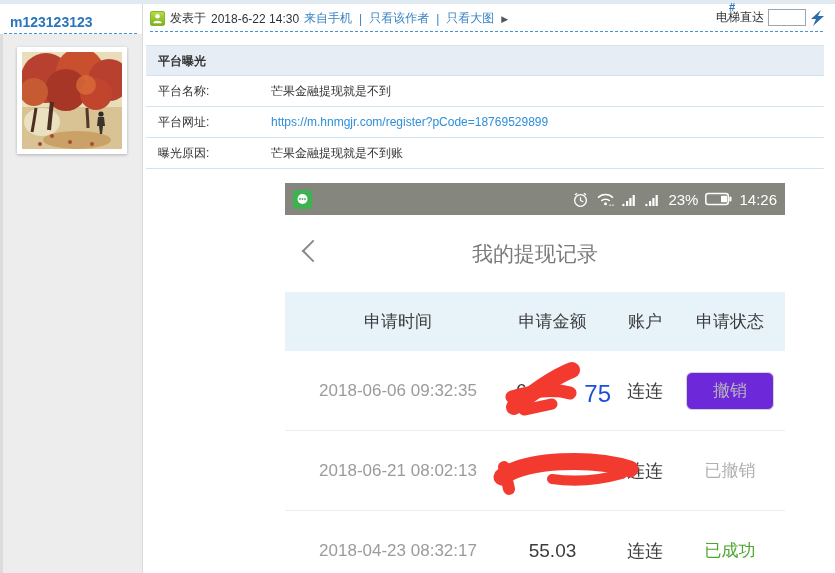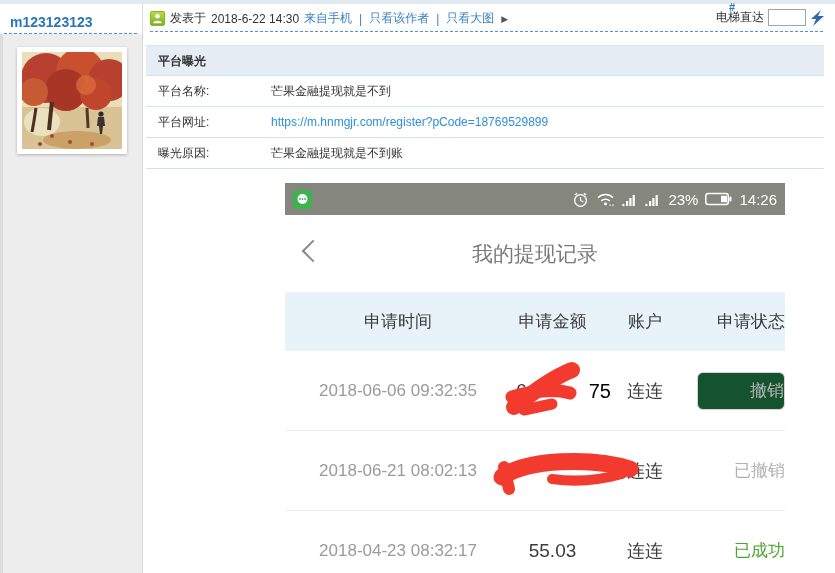--- a/index.html
+++ b/index.html
@@ -41,33 +41,33 @@
   .statusbar { height:32px; background:#85867d; display:flex; align-items:center; padding:0 8px; color:#fff; }
   .sb-right { margin-left:auto; display:flex; align-items:center; gap:7px; font-size:15px; }
   .appicon { width:19px; height:19px; border-radius:4px; background:#3cb250; display:flex; align-items:center; justify-content:center; }
   .navbar { height:77px; position:relative; background:#fff; }
   .back-chevron { position:absolute; left:20px; top:28px; width:16px; height:16px; border-left:2px solid #8a8a8a; border-bottom:2px solid #8a8a8a; transform:rotate(45deg); cursor:pointer; }
   .nav-title { text-align:center; line-height:77px; font-size:21px; color:#7a7a7a; }
   .ptable-head { height:59px; background:#e7f2f9; display:flex; align-items:center; font-size:17px; color:#3c3c3c; }
   .col-time { width:205px; text-align:center;padding-left:21px; }
   .col-amt  { width:125px; text-align:center; position:relative; }
   .col-acct { width:60px;  text-align:center; }
-  .col-stat { width:110px; text-align:right;font-family:Liberation Serif, serif; }
+  .col-stat { width:110px; text-align:center;font-family:Liberation Serif, serif; }
   .prow { height:80px; display:flex; align-items:center; border-bottom:1px solid #ededed; }
   .t-gray { color:#9b9b9b; font-size:17px; }
   .t-dark { color:#3c3c3c; font-size:18px; }
   .amt-txt { color:#3c3c3c; font-size:19px; }
-  .cancel-btn { display:inline-block; width:88px; height:38px; line-height:36px; border:1px solid #d4d4d4; border-radius:6px; color:#b8b8b8; font-size:17px; background:#14532d; cursor:pointer; }
+  .cancel-btn { display:inline-block; width:88px; height:38px; line-height:36px; border:1px solid #d4d4d4; border-radius:6px; color:#b8b8b8; font-size:17px; background:#6d28d9; cursor:pointer; }
   .stat-gray { color:#b0b0b0; font-size:17px; }
   .stat-green { color:#4ca62e; font-size:17px; }
   .scribble { position:absolute; pointer-events:none; }
   .scr1 { left:6px; top:-34px; }
   .scr2 { left:2px; top:-24px; }
   .amt-frag-l { position:absolute; left:26px; top:-11px; color:#3c3c3c; font-size:19px; }
-  .amt-frag-r { position:absolute; right:4px; top:-11px; color:#000000; font-size:20px; }
+  .amt-frag-r { position:absolute; right:4px; top:-11px; color:#1d4ed8; font-size:24px; }
 </style>
 </head>
 <body>
 
 <div id="root">
   <div class="top-strip"></div>
 
   <aside class="sidebar">
     <div class="username">m123123123</div>
     <div class="side-dash"></div>

